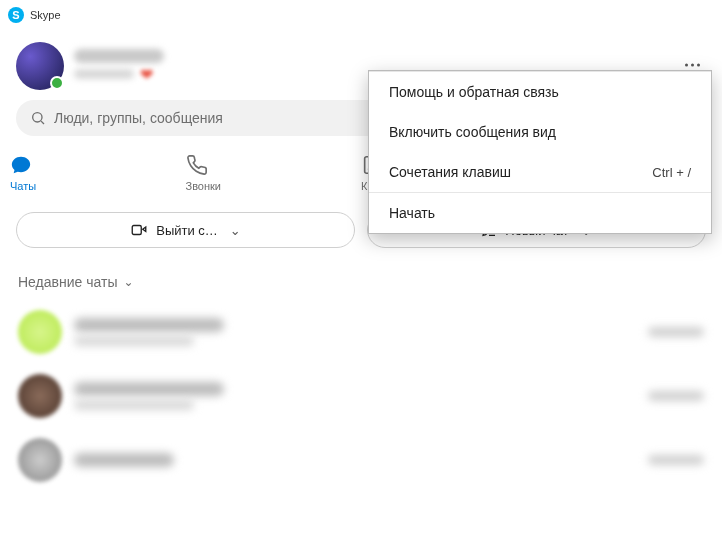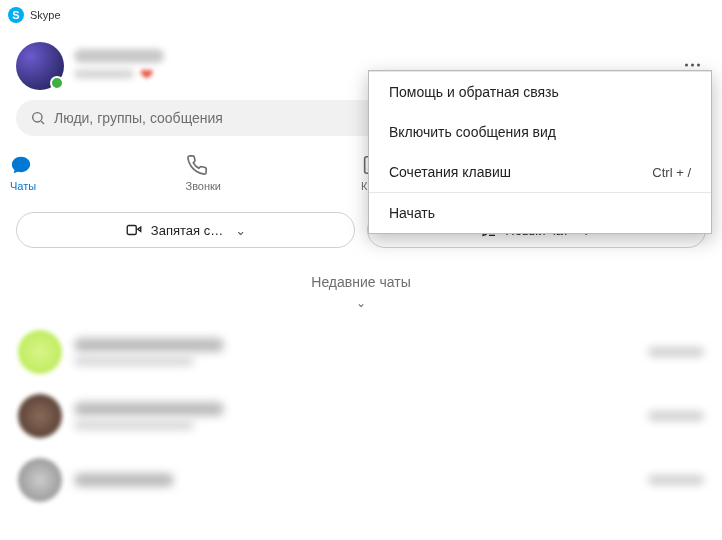--- a/index.html
+++ b/index.html
@@ -38,21 +38,21 @@
   .tab-icon { width: 22px; height: 22px; display: flex; align-items: center; justify-content: center; }
   .tab-icon svg { width: 22px; height: 22px; }
   .badge { position: absolute; top: -4px; right: 26px; background: #e81123; color: #fff; font-size: 9px; border-radius: 8px; padding: 1px 4px; min-width: 12px; text-align: center; }
 
   
   .actions-row { display: flex; gap: 12px; padding: 12px 16px; }
   .pill { flex: 1; height: 36px; border: 1px solid #d0d0d0; border-radius: 18px; background: #fff; display: flex; align-items: center; justify-content: center; gap: 8px; font-size: 13px; color: #222; cursor: pointer; white-space: nowrap; overflow: hidden; padding: 0 10px; }
   .pill .chev { margin-left: 4px; color: #555; }
 
   
-  .section-hdr { display: flex; align-items: center; gap: 6px; padding: 14px 18px 10px 18px; font-size: 14px; color: #6e6e6e; cursor: pointer; flex-direction: column; }
+  .section-hdr { display: flex; align-items: center; gap: 6px; padding: 14px 18px 10px 18px; font-size: 14px; color: #6e6e6e; cursor: pointer; }
 
   
   .chat-list { padding: 0 6px; }
   .chat-item { display: flex; align-items: center; gap: 12px; padding: 10px 12px; cursor: pointer; }
   .ci-avatar { width: 44px; height: 44px; border-radius: 50%; filter: blur(2px); flex-shrink:0; }
   .ci-body { flex: 1; display: flex; flex-direction: column; gap: 4px; }
   .ci-name { width: 150px; height: 14px; background: #bdbdbd; border-radius: 7px; filter: blur(4px); }
   .ci-sub { width: 120px; height: 10px; background: #d8d8d8; border-radius: 5px; filter: blur(4px); }
   .ci-date { width: 56px; height: 10px; background: #d0d0d0; border-radius: 5px; filter: blur(4px); }
 
@@ -154,21 +154,21 @@
       <span>Уведомле</span>
     </div>
   </div>
 
   <div class="actions-row">
     <div class="pill">
       <svg width="18" height="18" viewBox="0 0 24 24" fill="none" stroke="#222" stroke-width="1.8">
           <rect x="3" y="6" width="12" height="12" rx="2"></rect>
           <path d="M21 8l-4 3 4 3V8z"></path>
         </svg>
-      <span>Запятая с…</span>
+      <span>Выйти с…</span>
       <span class="chev">⌄</span>
     </div>
     <div class="pill">
       <svg width="16" height="16" viewBox="0 0 24 24" fill="none" stroke="#222" stroke-width="1.8">
           <path d="M12 20h9"></path>
           <path d="M16.5 3.5a2.1 2.1 0 0 1 3 3L7 19l-4 1 1-4 12.5-12.5z"></path>
         </svg>
       <span>Новый чат</span>
       <span class="chev">⌄</span>
     </div>

